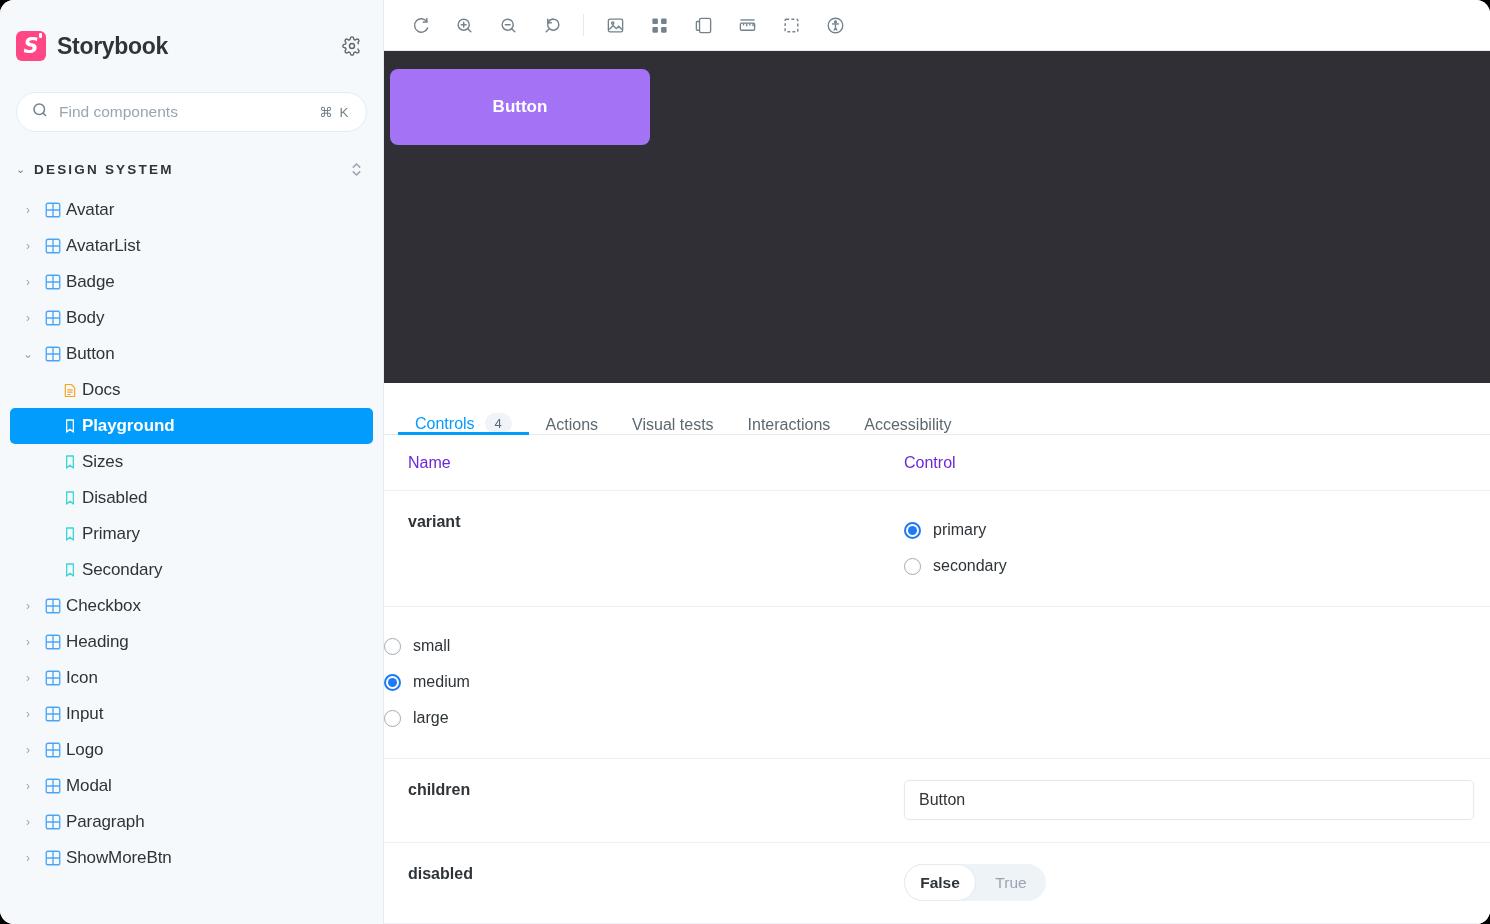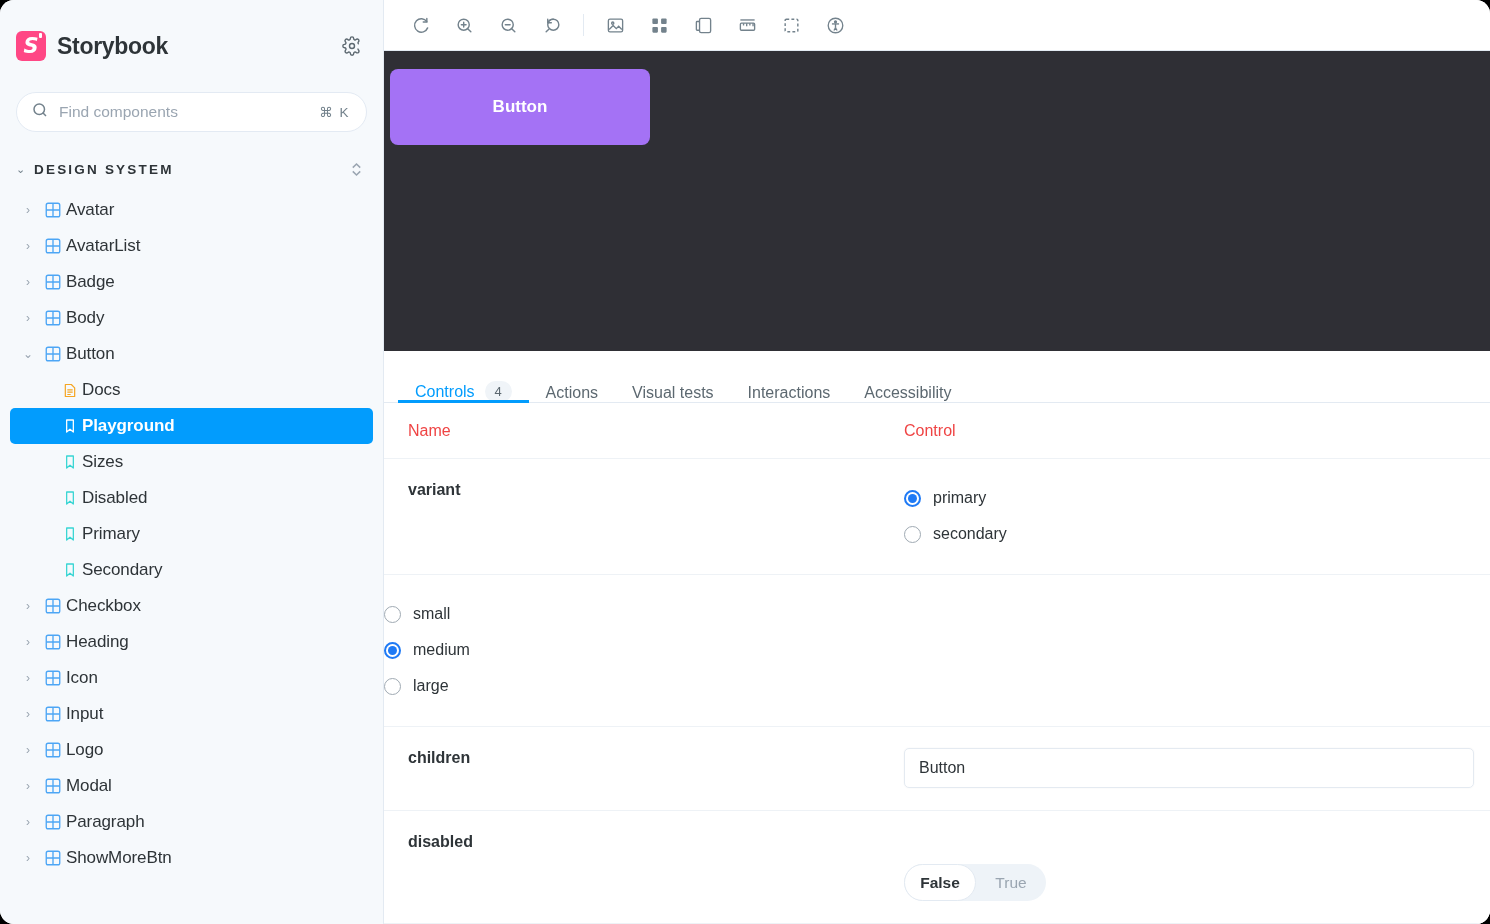--- a/index.html
+++ b/index.html
@@ -252,21 +252,21 @@
   }
 
   .ctable { display: flex; flex-direction: column; }
   .crow {
     display: flex;
     border-bottom: 1px solid #eef2f6;
     padding: 0 0 0 0;
   }
   .crow.header { height: 56px; align-items: center; }
   .crow.header .cname, .crow.header .cctl {
-    font-size: 16px; color: #ef4444; font-weight: normal;
+    font-size: 16px; color: #6d28d9; font-weight: normal;
   }
   .cname {
     flex: 0 0 520px;
     padding-left: 24px;
     font-size: 16px;
     font-weight: bold;
     color: #2e3438;
     display: flex;
     align-items: flex-start;
     padding-top: 0;
@@ -325,21 +325,20 @@
 
   .bool-toggle {
     display: inline-flex;
     align-items: center;
     background: #eef3f8;
     border-radius: 19px;
     height: 37px;
     padding: 0;
     cursor: pointer;
     width: 142px;
-    margin-top: 32px;
   }
   .bool-opt {
     flex: 1;
     height: 37px;
     display: flex;
     align-items: center;
     justify-content: center;
     font-size: 15.5px;
     color: #9aa5b1;
     border-radius: 19px;

